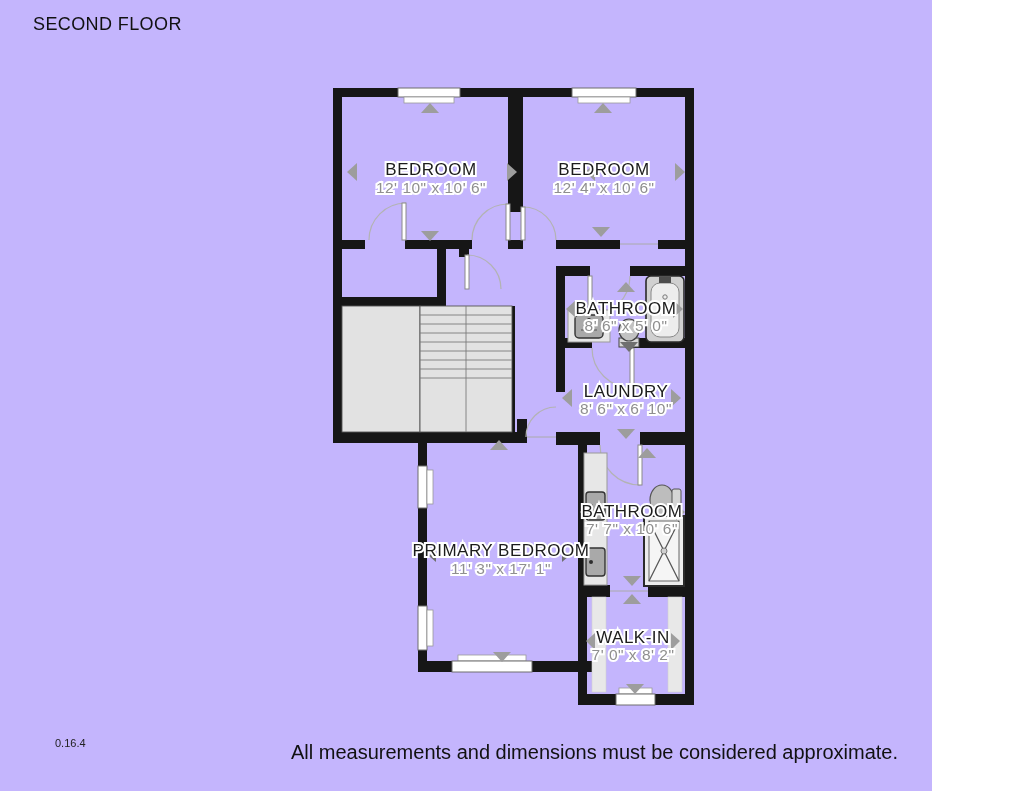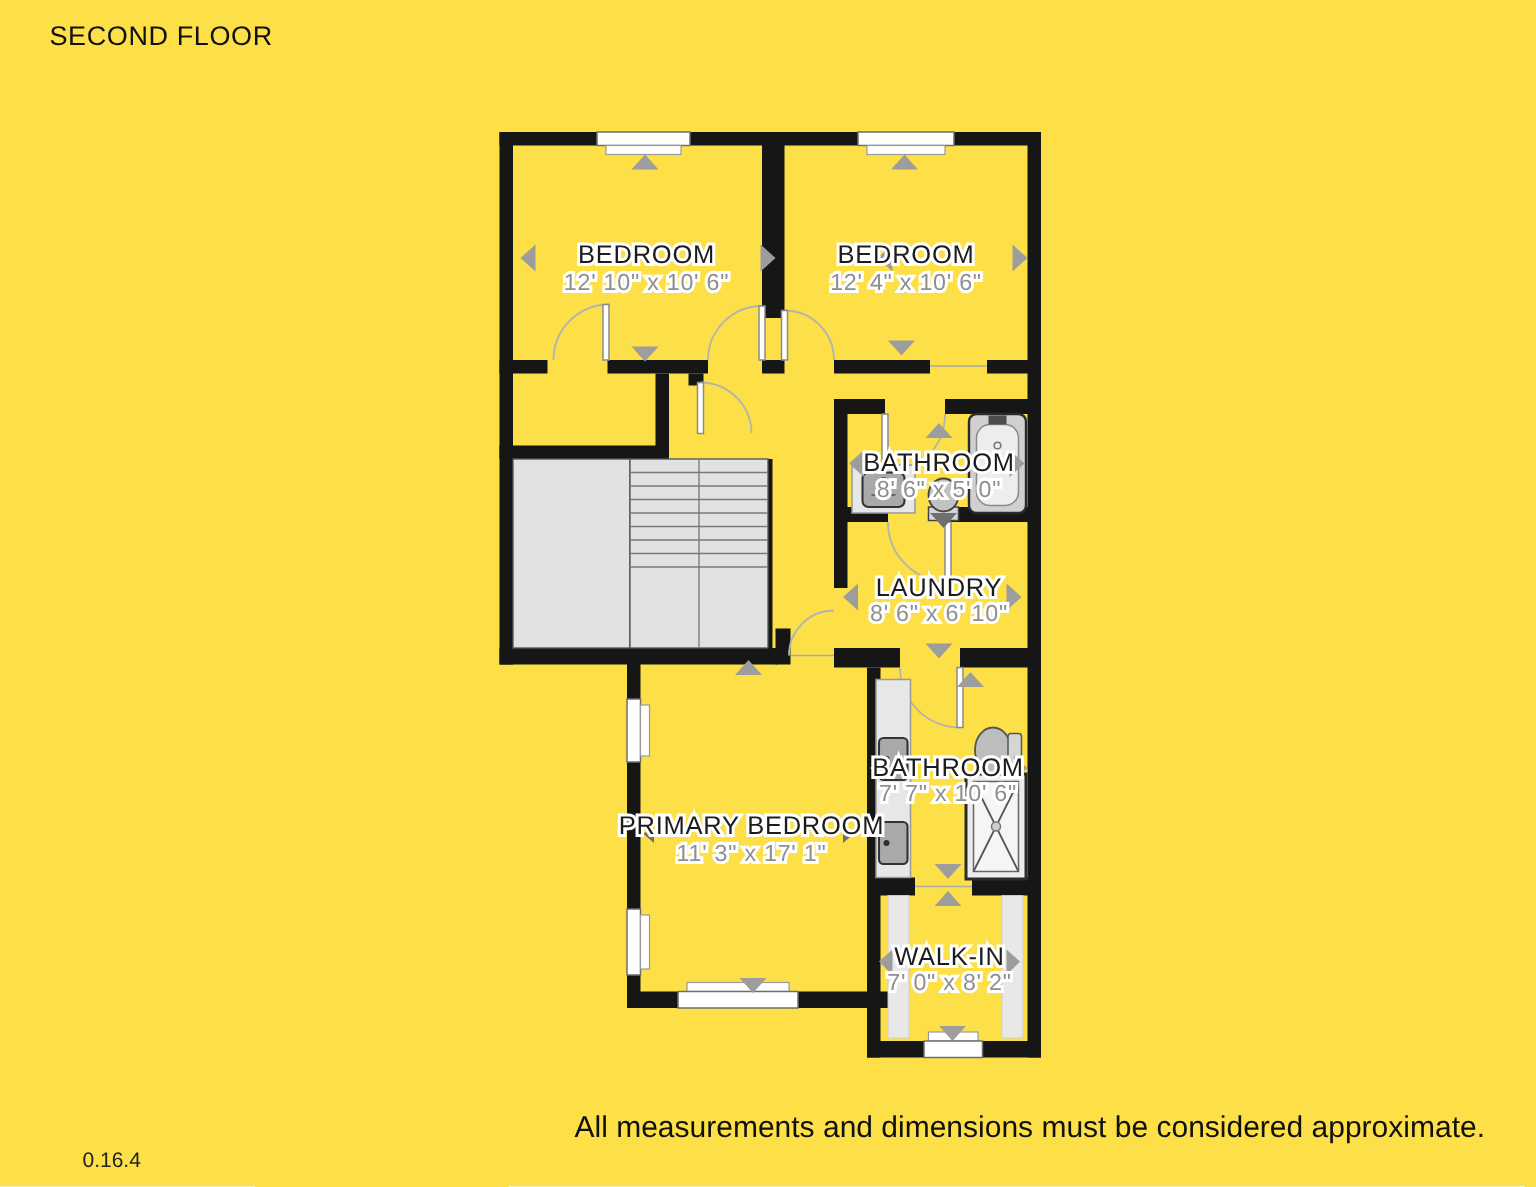--- a/index.html
+++ b/index.html
@@ -1,19 +1,19 @@
 <!DOCTYPE html>
 <html><head>
 <meta charset="utf-8">
 <style>
   html,body{margin:0;padding:0;background:#ffffff;}
-  .page{position:relative;width:1024px;height:791px;background:#fde047;overflow:hidden;
+  .page{position:relative;width:932px;height:791px;background:#c4b5fd;overflow:hidden;
         font-family:"Liberation Sans", sans-serif;}
   .title{position:absolute;left:33px;top:14px;font-size:18px;letter-spacing:.4px;color:#111;}
-  .version{position:absolute;left:28px;top:765px;font-size:14px;color:#222;padding-left:27px;}
+  .version{position:absolute;left:28px;top:737px;font-size:11px;color:#222;padding-left:27px;}
   .disclaimer{position:absolute;right:34px;top:741px;font-size:20px;color:#111;}
   svg text{font-family:"Liberation Sans", sans-serif;}
   .room-name{font-size:17px;fill:#1c1c1c;letter-spacing:.5px;paint-order:stroke;stroke:#ffffff;stroke-width:4px;font-weight:400;}
   .room-dims{font-size:15.5px;fill:#8f8f8f;letter-spacing:.5px;paint-order:stroke;stroke:#ffffff;stroke-width:4px;}
   .wall{fill:#161616;}
   .arc{fill:none;stroke:#b3b3b3;stroke-width:1.2px;}
   .leaf{fill:#ffffff;stroke:#8a8a8a;stroke-width:1px;}
   .win{fill:#ffffff;stroke:#6e6e6e;stroke-width:1px;}
   .sill{fill:#ffffff;stroke:#9a9a9a;stroke-width:.8px;}
   .tri{fill:#9d9d9d;}

